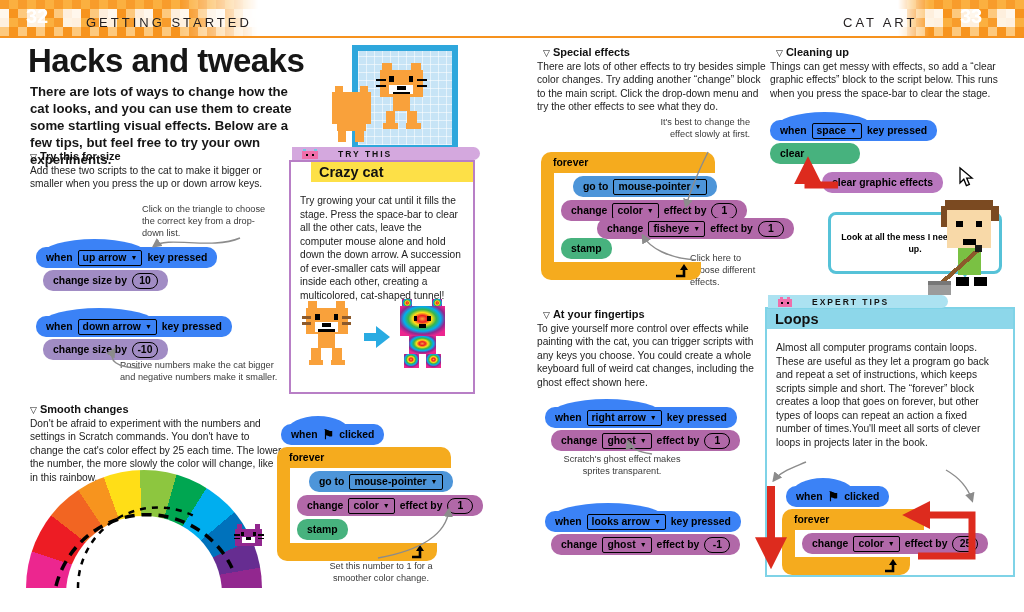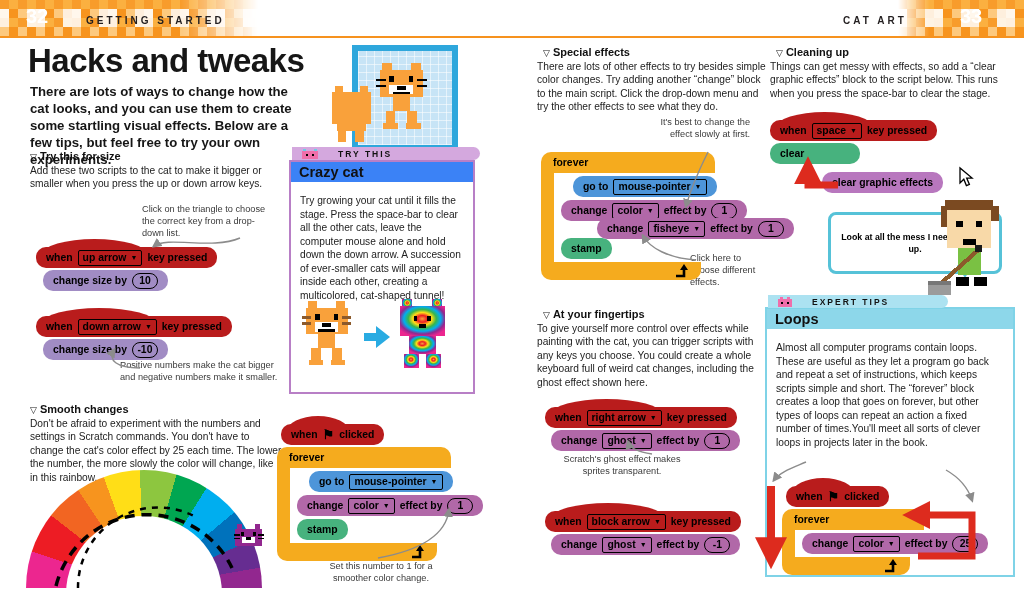--- a/index.html
+++ b/index.html
@@ -11,37 +11,37 @@
       conic-gradient(rgba(255,255,255,.85) 25%,rgba(255,255,255,0) 0),
       conic-gradient(#FBB040 25%,#F7941E 0 50%,#FDC97E 0 75%,#F89C2B 0);
     background-size:36px 36px,18px 18px;background-position:9px 9px,0 0;}
   .mosaic.left{left:0;width:258px;
     -webkit-mask-image:linear-gradient(90deg,#000 70%,transparent 100%);
             mask-image:linear-gradient(90deg,#000 70%,transparent 100%);}
   .mosaic.right{left:898px;width:126px;
     -webkit-mask-image:linear-gradient(270deg,#000 75%,transparent 100%);
             mask-image:linear-gradient(270deg,#000 75%,transparent 100%);}
   .pagenum{position:absolute;top:5px;font-size:20px;font-weight:bold;color:#fff;z-index:3;}
-  .sectionlabel{position:absolute;top:15px;font-size:10px;font-weight:bold;letter-spacing:3px;color:#231f20;z-index:3;}
+  .sectionlabel{position:absolute;top:15px;font-size:13px;font-weight:normal;letter-spacing:3px;color:#231f20;z-index:3;}
   .rule{position:absolute;left:0;top:36px;width:1024px;height:2px;background:#F6921E;}
   
   .title{position:absolute;font-size:33px;font-weight:600;letter-spacing:-.5px;color:#161616;}
   .intro{position:absolute;font-size:13.2px;font-weight:bold;line-height:1.28;color:#161616;}
   .sech{position:absolute;font-size:11px;font-weight:bold;color:#111;}
   .sech .tri{font-weight:normal;font-size:9px;margin-right:3px;}
   .secb{position:absolute;font-size:10.2px;line-height:1.32;color:#222;}
   .ann{position:absolute;font-size:9.2px;line-height:1.32;color:#3a3a3a;}
   
   .sb{display:flex;align-items:center;gap:5px;height:21px;padding:0 10px;border-radius:10px;
       font-size:10.4px;font-weight:bold;color:#000;white-space:nowrap;position:absolute;z-index:1;}
   .cmid .sb{position:relative;left:0;top:0;}
   .hat{z-index:1;}
   .hat::before{content:"";position:absolute;top:-8px;left:6px;width:58%;min-width:62px;height:17px;
       background:inherit;border-radius:55% 55% 0 0/100% 100% 0 0;z-index:-1;}
-  .ev{background:#b91c1c;}
+  .ev{background:#3b82f6;}
   .psize{background:#A18CC4;}
   .pfx{background:#B168A8;}
   .pcge{background:#B877BE;}
   .motion{background:#4D95D9;margin-left:12px;}
   .pen{background:#47B27E;}
   .dd{display:inline-flex;align-items:center;gap:4px;border:1.5px solid #000;border-radius:2px;
       height:14px;padding:0 4px;font-weight:bold;}
   .car{font-size:7px;line-height:1;}
   .oval{display:inline-flex;align-items:center;justify-content:center;border:1.5px solid #000;
       border-radius:9px;height:14px;min-width:16px;padding:0 4px;}
@@ -57,21 +57,21 @@
   .amber-b{border-left-color:#F5AB1E;}
   
   .tab{position:absolute;height:13px;border-radius:0 8px 8px 0;display:flex;align-items:center;
       gap:20px;padding:0 10px;font-size:8.5px;font-weight:bold;letter-spacing:2px;color:#111;z-index:2;}
   .ttTab{background:#D4A8DE;}
   .etTab{background:#ACE2F1;}
   .infobox{position:absolute;background:#fff;border-style:solid;border-width:2px;z-index:1;}
   .ttBox{border-color:#B87FC6;}
   .etBox{border-color:#7FD3E7;}
   .boxbar{height:20px;display:flex;align-items:center;padding:0 8px;font-size:14.5px;font-weight:bold;color:#111;}
-  .ttBar{background:#3b82f6;}
+  .ttBar{background:#fde047;margin-left:20px;}
   .etBar{background:#8DD7EA;}
   .boxbody{padding:12px 9px;font-size:10.2px;line-height:1.33;color:#222;}
   
   .frame{position:absolute;left:352px;top:45px;width:94px;height:94px;border:6px solid #2EA7DC;
       background:
        repeating-linear-gradient(0deg,rgba(255,255,255,.55) 0 1px,transparent 1px 8px),
        repeating-linear-gradient(90deg,rgba(255,255,255,.55) 0 1px,transparent 1px 8px),#C7E4F6;
       display:flex;align-items:center;justify-content:center;z-index:0;}
   .bubble{position:absolute;background:#fff;border:3px solid #56C2D8;border-radius:8px;
       display:flex;align-items:center;justify-content:center;text-align:center;
@@ -365,21 +365,21 @@
         <span class="car">▼</span>
       </span>
     <span>effect by</span>
     <span class="oval">1</span>
   </div>
   <div class="ann" style="left:552px;top:453px;width:140px;text-align:center">Scratch's ghost effect makes sprites transparent.</div>
 
   <div class="sb ev hat" style="left:545px;top:511px">
     <span>when</span>
     <span class="dd">
-        <span>block arrow</span>
+        <span>looks arrow</span>
         <span class="car">▼</span>
       </span>
     <span>key pressed</span>
   </div>
   <div class="sb pfx" style="left:551px;top:534px">
     <span>change</span>
     <span class="dd">
         <span>ghost</span>
         <span class="car">▼</span>
       </span>

